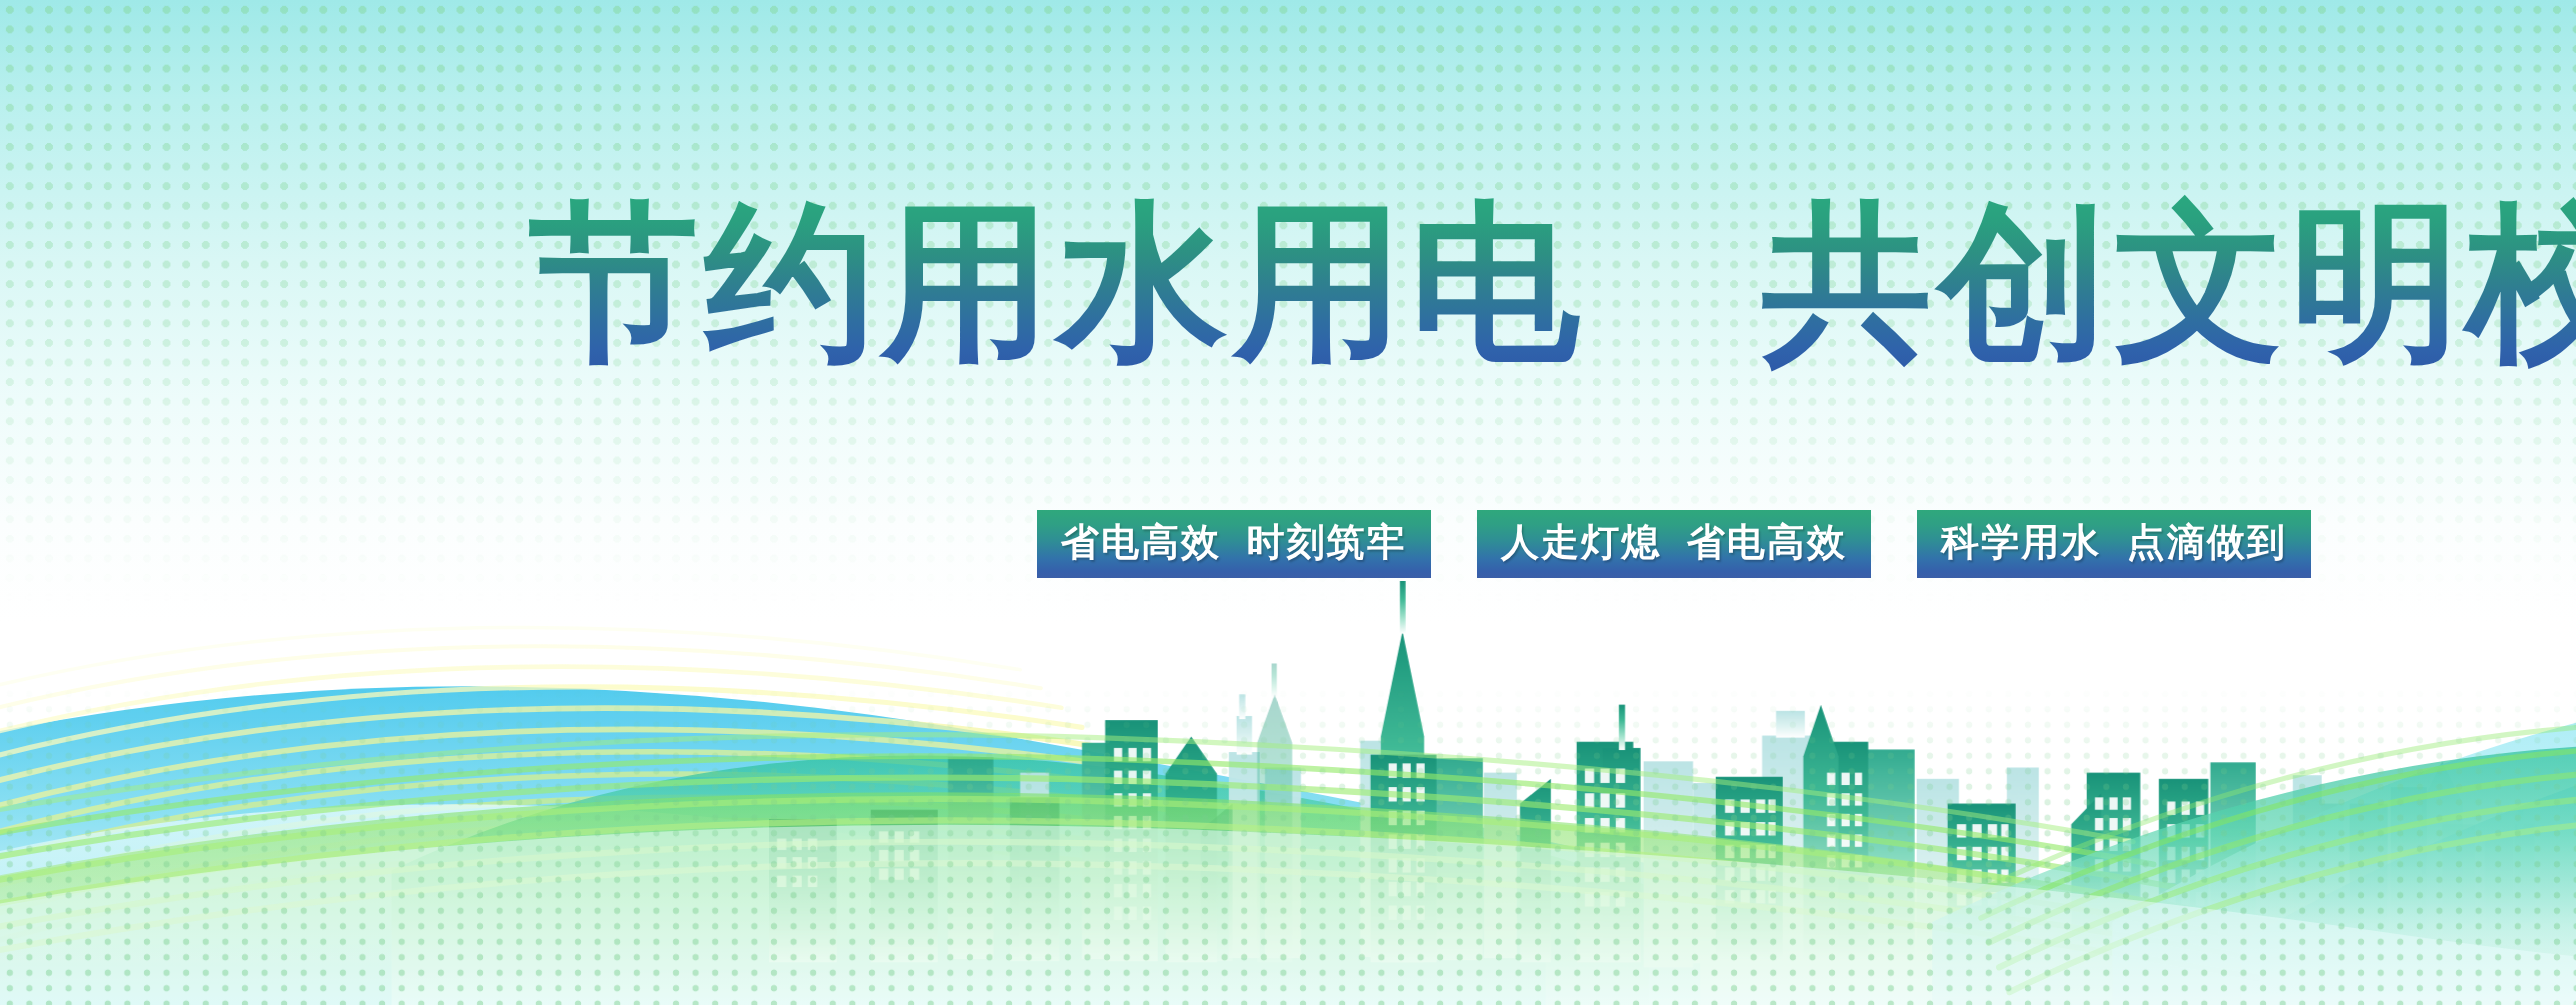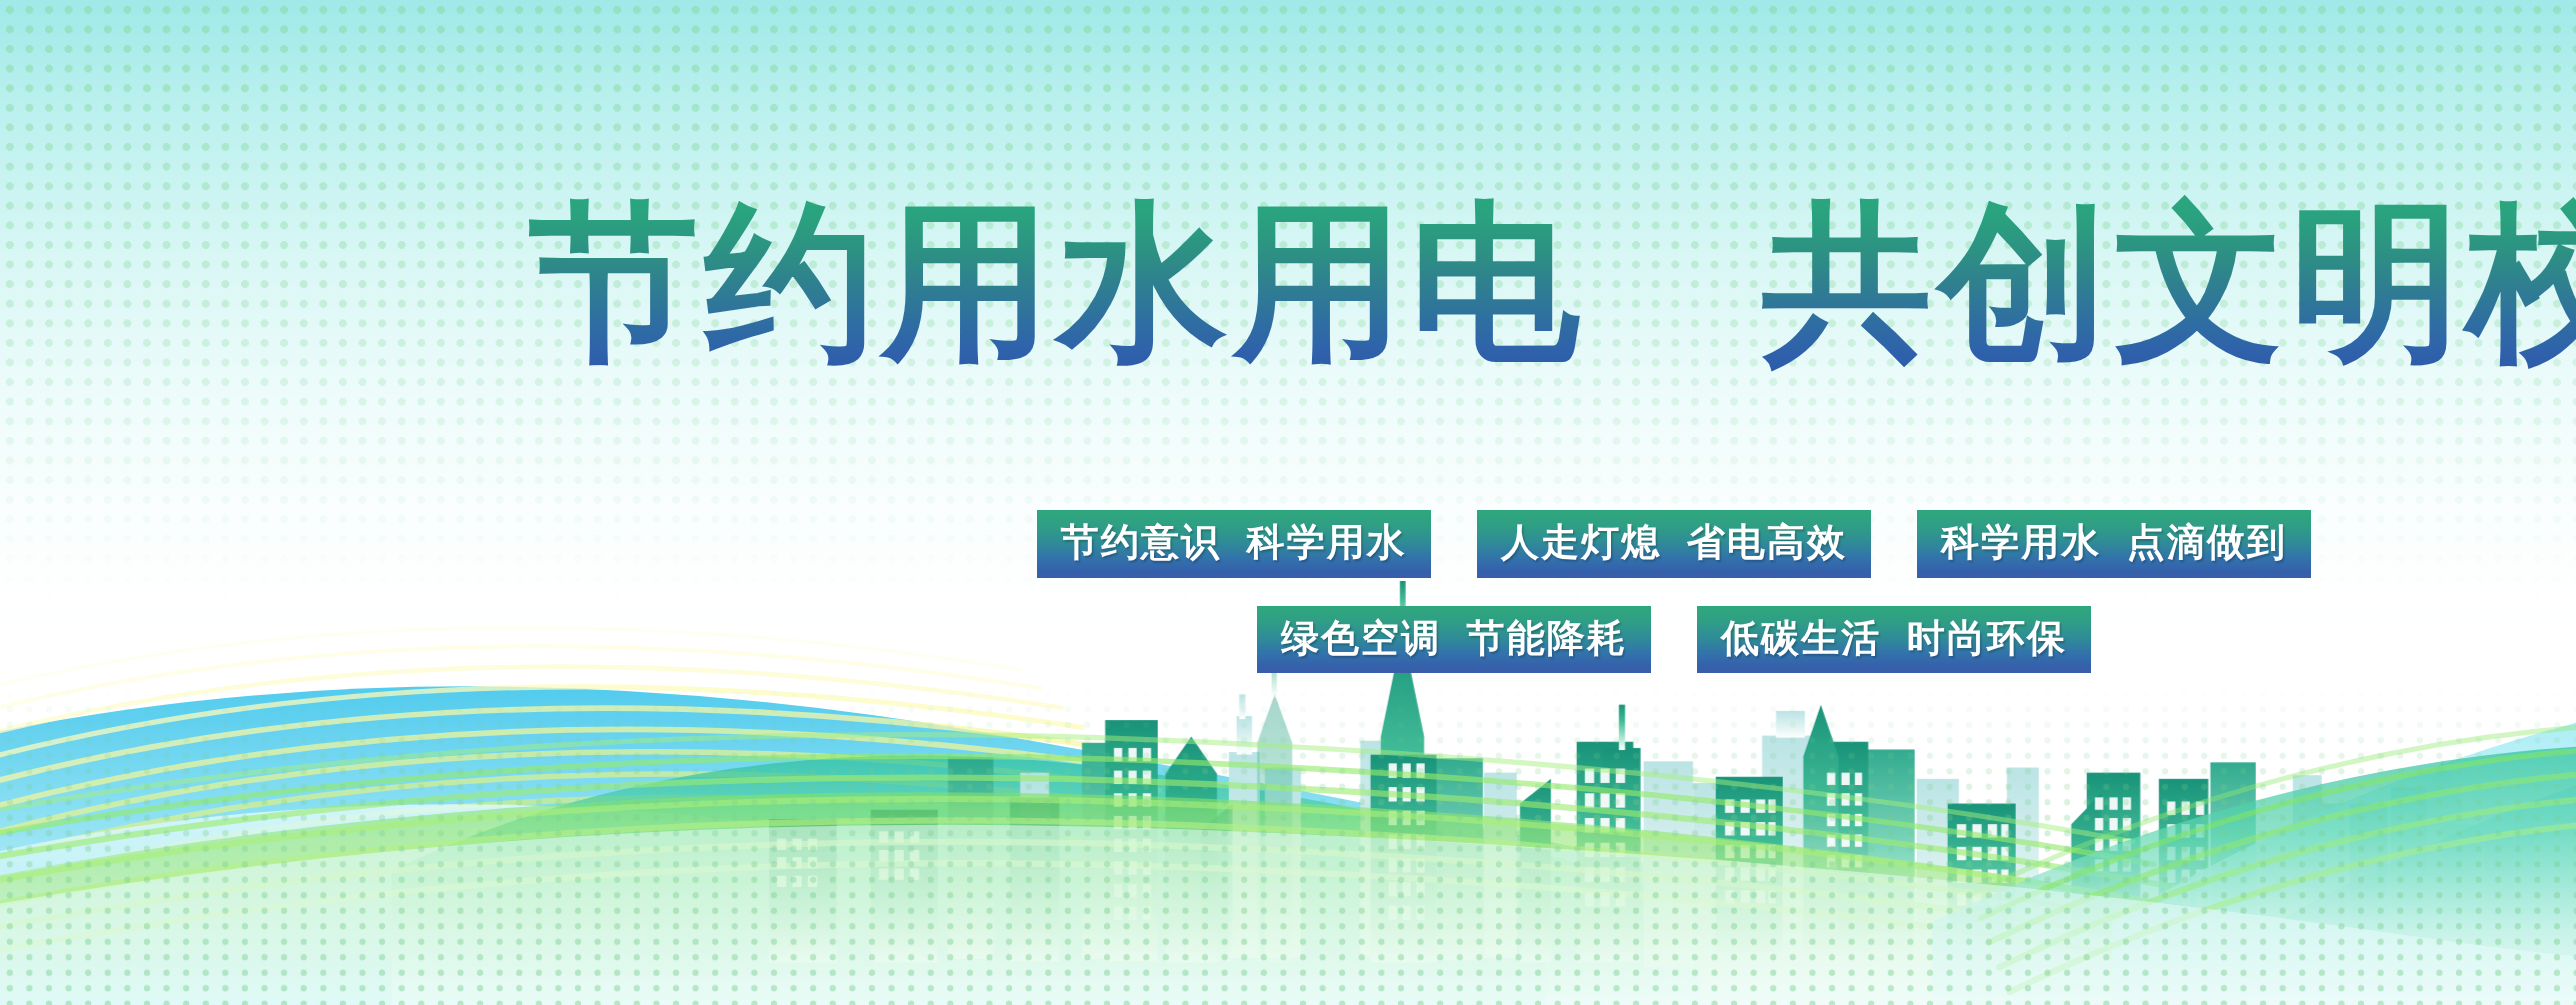--- a/index.html
+++ b/index.html
@@ -524,28 +524,24 @@
     </svg>
   </div>
 
   <div class="title-row">
     <div class="title-text">节约用水用电　共创文明校园</div>
   </div>
 
   <div class="badge-rows">
 
     <div class="badge-row">
-      <div class="badge">节约意识  科学用水</div>
+      <div class="badge">省电高效  时刻筑牢</div>
       <div class="badge">人走灯熄  省电高效</div>
       <div class="badge">科学用水  点滴做到</div>
     </div>
 
-    <div class="badge-row">
-      <div class="badge">绿色空调  节能降耗</div>
-      <div class="badge">低碳生活  时尚环保</div>
-    </div>
 
   </div>
 
   <div class="bg-dots-bottom"></div>
 
 </div>
 
 
 </body></html>

